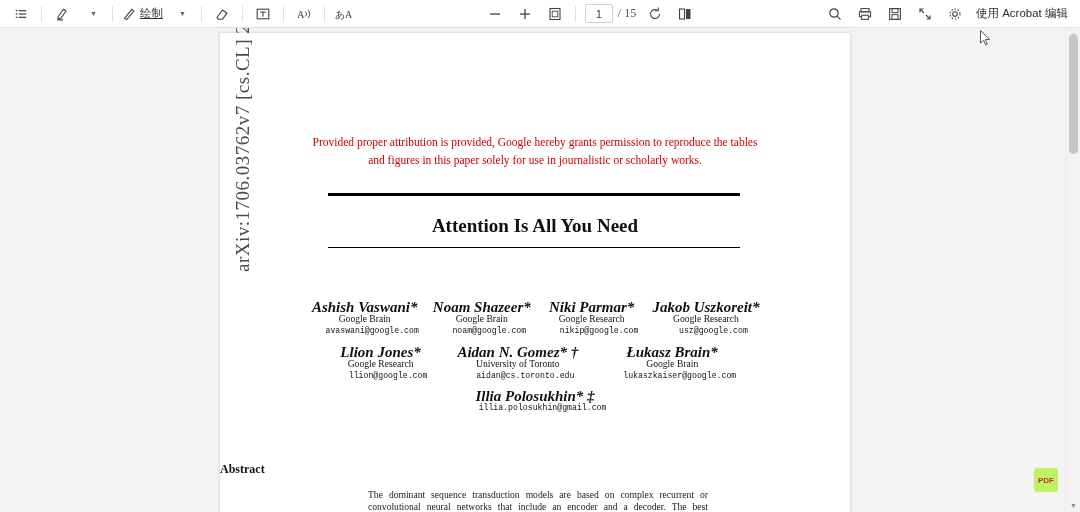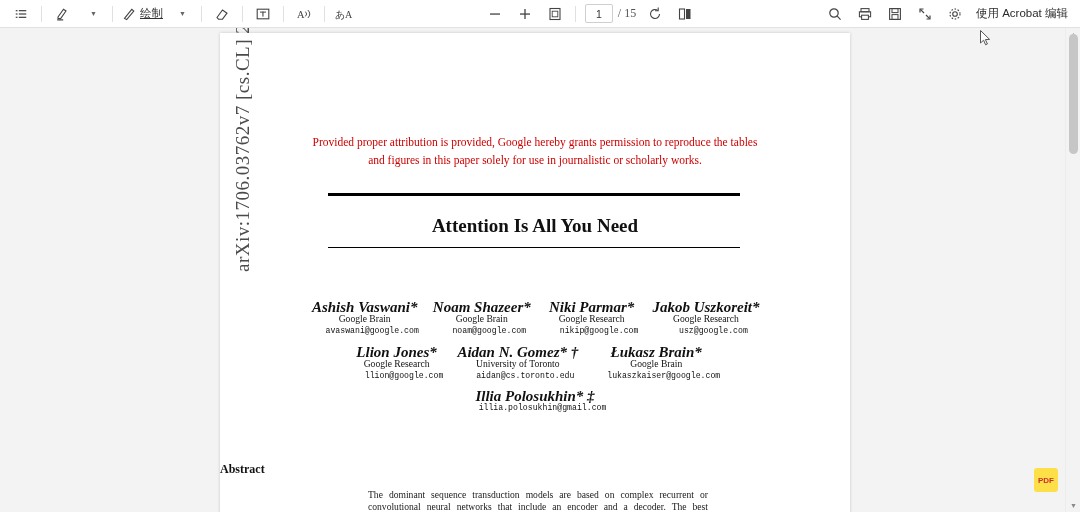--- a/index.html
+++ b/index.html
@@ -204,21 +204,21 @@
     line-height: 12px;
     white-space: nowrap;
   }
   .author .email {
     font-family: "Liberation Mono", monospace;
     font-size: 8.2px;
     line-height: 12px;
     white-space: nowrap;
     margin-left: 15px;
   }
-  .author-row.row2 { margin-bottom: 8px; }
+  .author-row.row2 { margin-bottom: 8px; gap: 16px; }
   .author-row.row3 { }
 
   .abstract-head {
     position: absolute;
     left: 0;
     top: 429px;
     width: 630px;
     text-align: left;
     font-family: "Liberation Serif", serif;
     font-weight: bold;
@@ -263,21 +263,21 @@
     font-size: 7px;
     line-height: 7px;
   }
 
   .pdf-badge {
     position: absolute;
     right: 22px;
     bottom: 20px;
     width: 24px;
     height: 24px;
-    background: #fde047;
+    background: #bef264;
     border-radius: 3px;
     display: flex;
     align-items: center;
     justify-content: center;
     color: #c8302f;
     font-size: 8px;
     font-weight: bold;
     font-family: "Liberation Sans", sans-serif;
   }
   .cursor {

